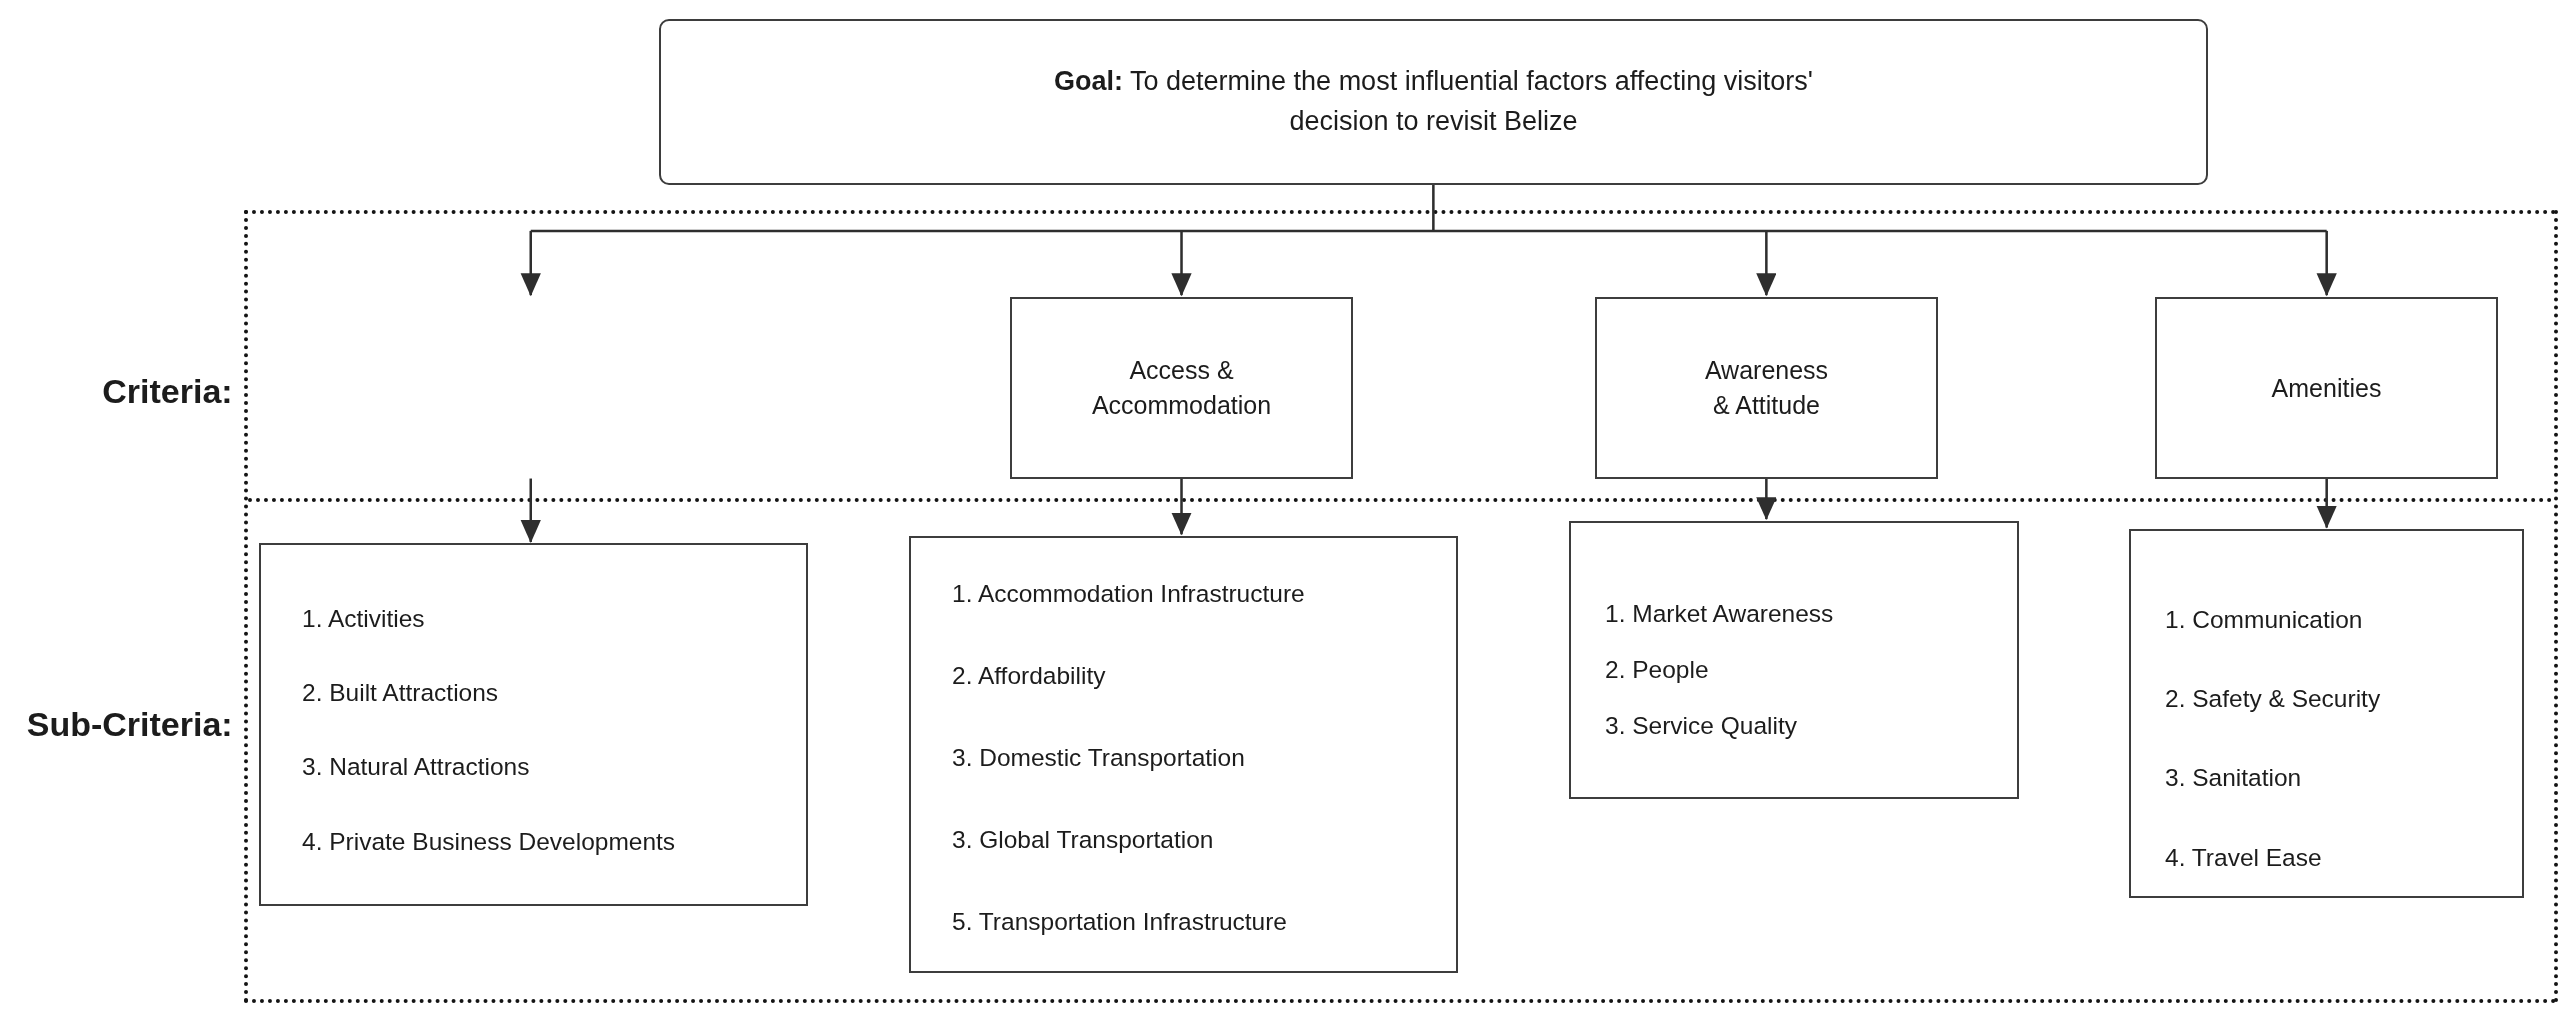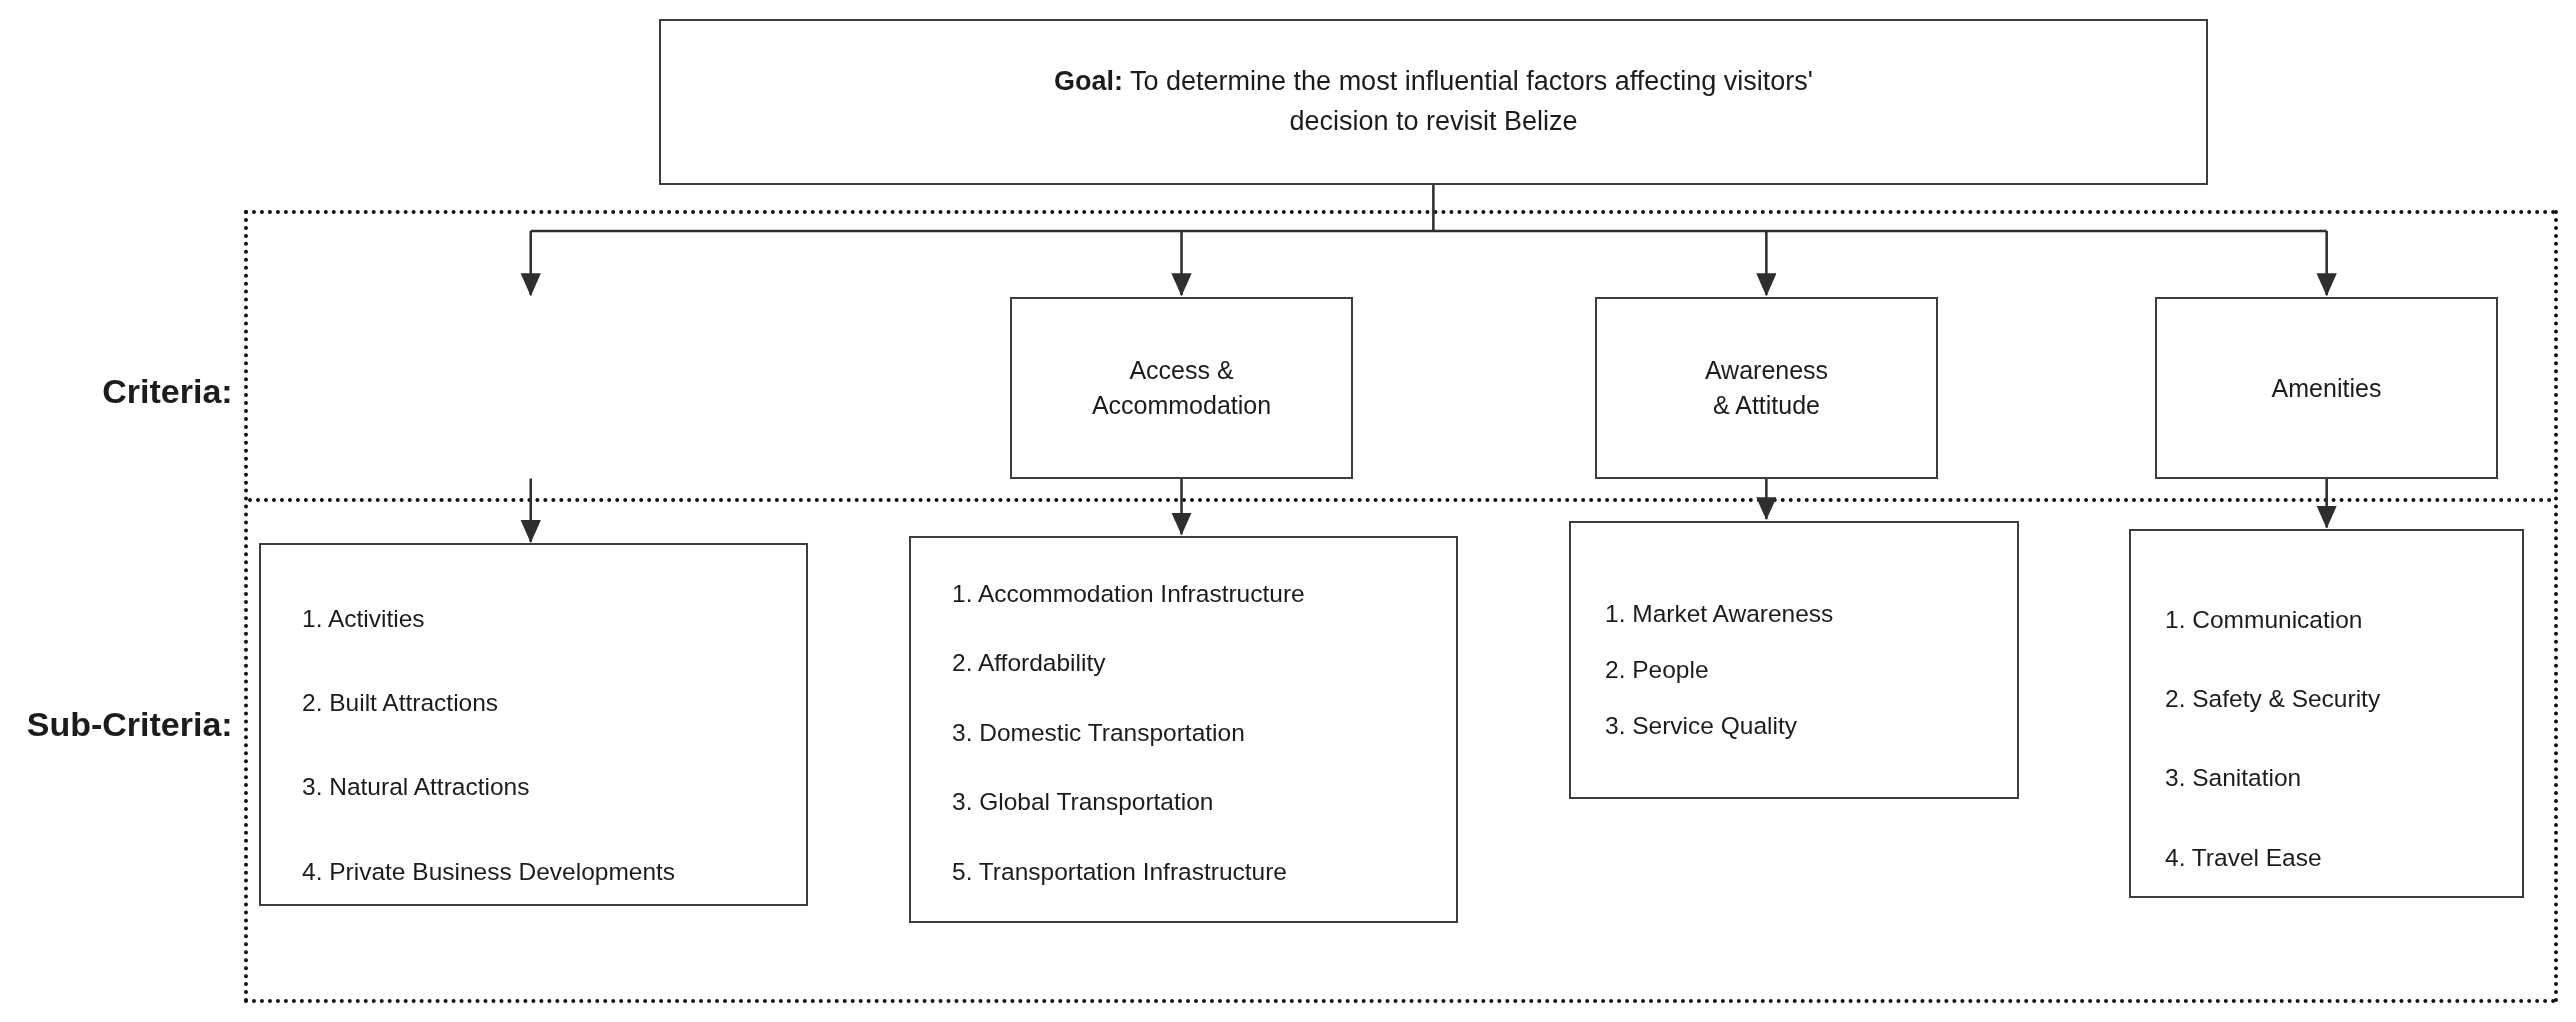--- a/index.html
+++ b/index.html
@@ -25,42 +25,42 @@
 
   
   .box {
     border: 2.5px solid #3d3d3d;
     background: #ffffff;
     display: flex;
     align-items: center;
     justify-content: center;
     text-align: center;
   }
-  .goal-box { left: 659px; top: 18.6px; width: 1549px; height: 166px; }
+  .goal-box { left: 659px; top: 18.6px; width: 1549px; height: 166px; border-radius: 10px; }
   .goal-text { max-width: 845px; font-size: 27px; line-height: 1.45; }
 
   .crit-box { height: 182px; top: 297px; width: 343px; }
   .crit-text { font-size: 25px; line-height: 1.4; white-space: pre-line; }
   .c1 { left: 359px; }
   .c2 { left: 1010px; }
   .c3 { left: 1595px; }
   .c4 { left: 2155px; }
 
   .sub-box {
     border: 2.5px solid #3d3d3d;
     background: #ffffff;
     display: flex;
     flex-direction: column;
     justify-content: space-between;
     align-items: flex-start;
     text-align: left;
   }
   .sub-item { font-size: 24.5px; line-height: 1.2; white-space: nowrap; }
-  .s1 { left: 259px;  top: 543px; width: 549px; height: 363px; padding: 59px 17px 18px 41px; }
-  .s2 { left: 909px; top: 536px; width: 549px; height: 387px; padding: 41px 17px 35px 41px; }
+  .s1 { left: 259px;  top: 543px; width: 549px; height: 363px; padding: 59px 17px 48px 41px; }
+  .s2 { left: 909px; top: 536px; width: 549px; height: 437px; padding: 41px 17px 35px 41px; }
   .s3 { left: 1569px; top: 521px; width: 450px; height: 278px; padding: 76px 17px 57px 34px; }
   .s4 { left: 2129px; top: 529px; width: 395px; height: 369px; padding: 74px 17px 24px 34px; }
 
   
   .row-label {
     left: 12.7px; width: 220px;
     font-weight: bold; font-size: 34px;
     text-align: right;
   }
   .label-criteria { top: 372px; }

